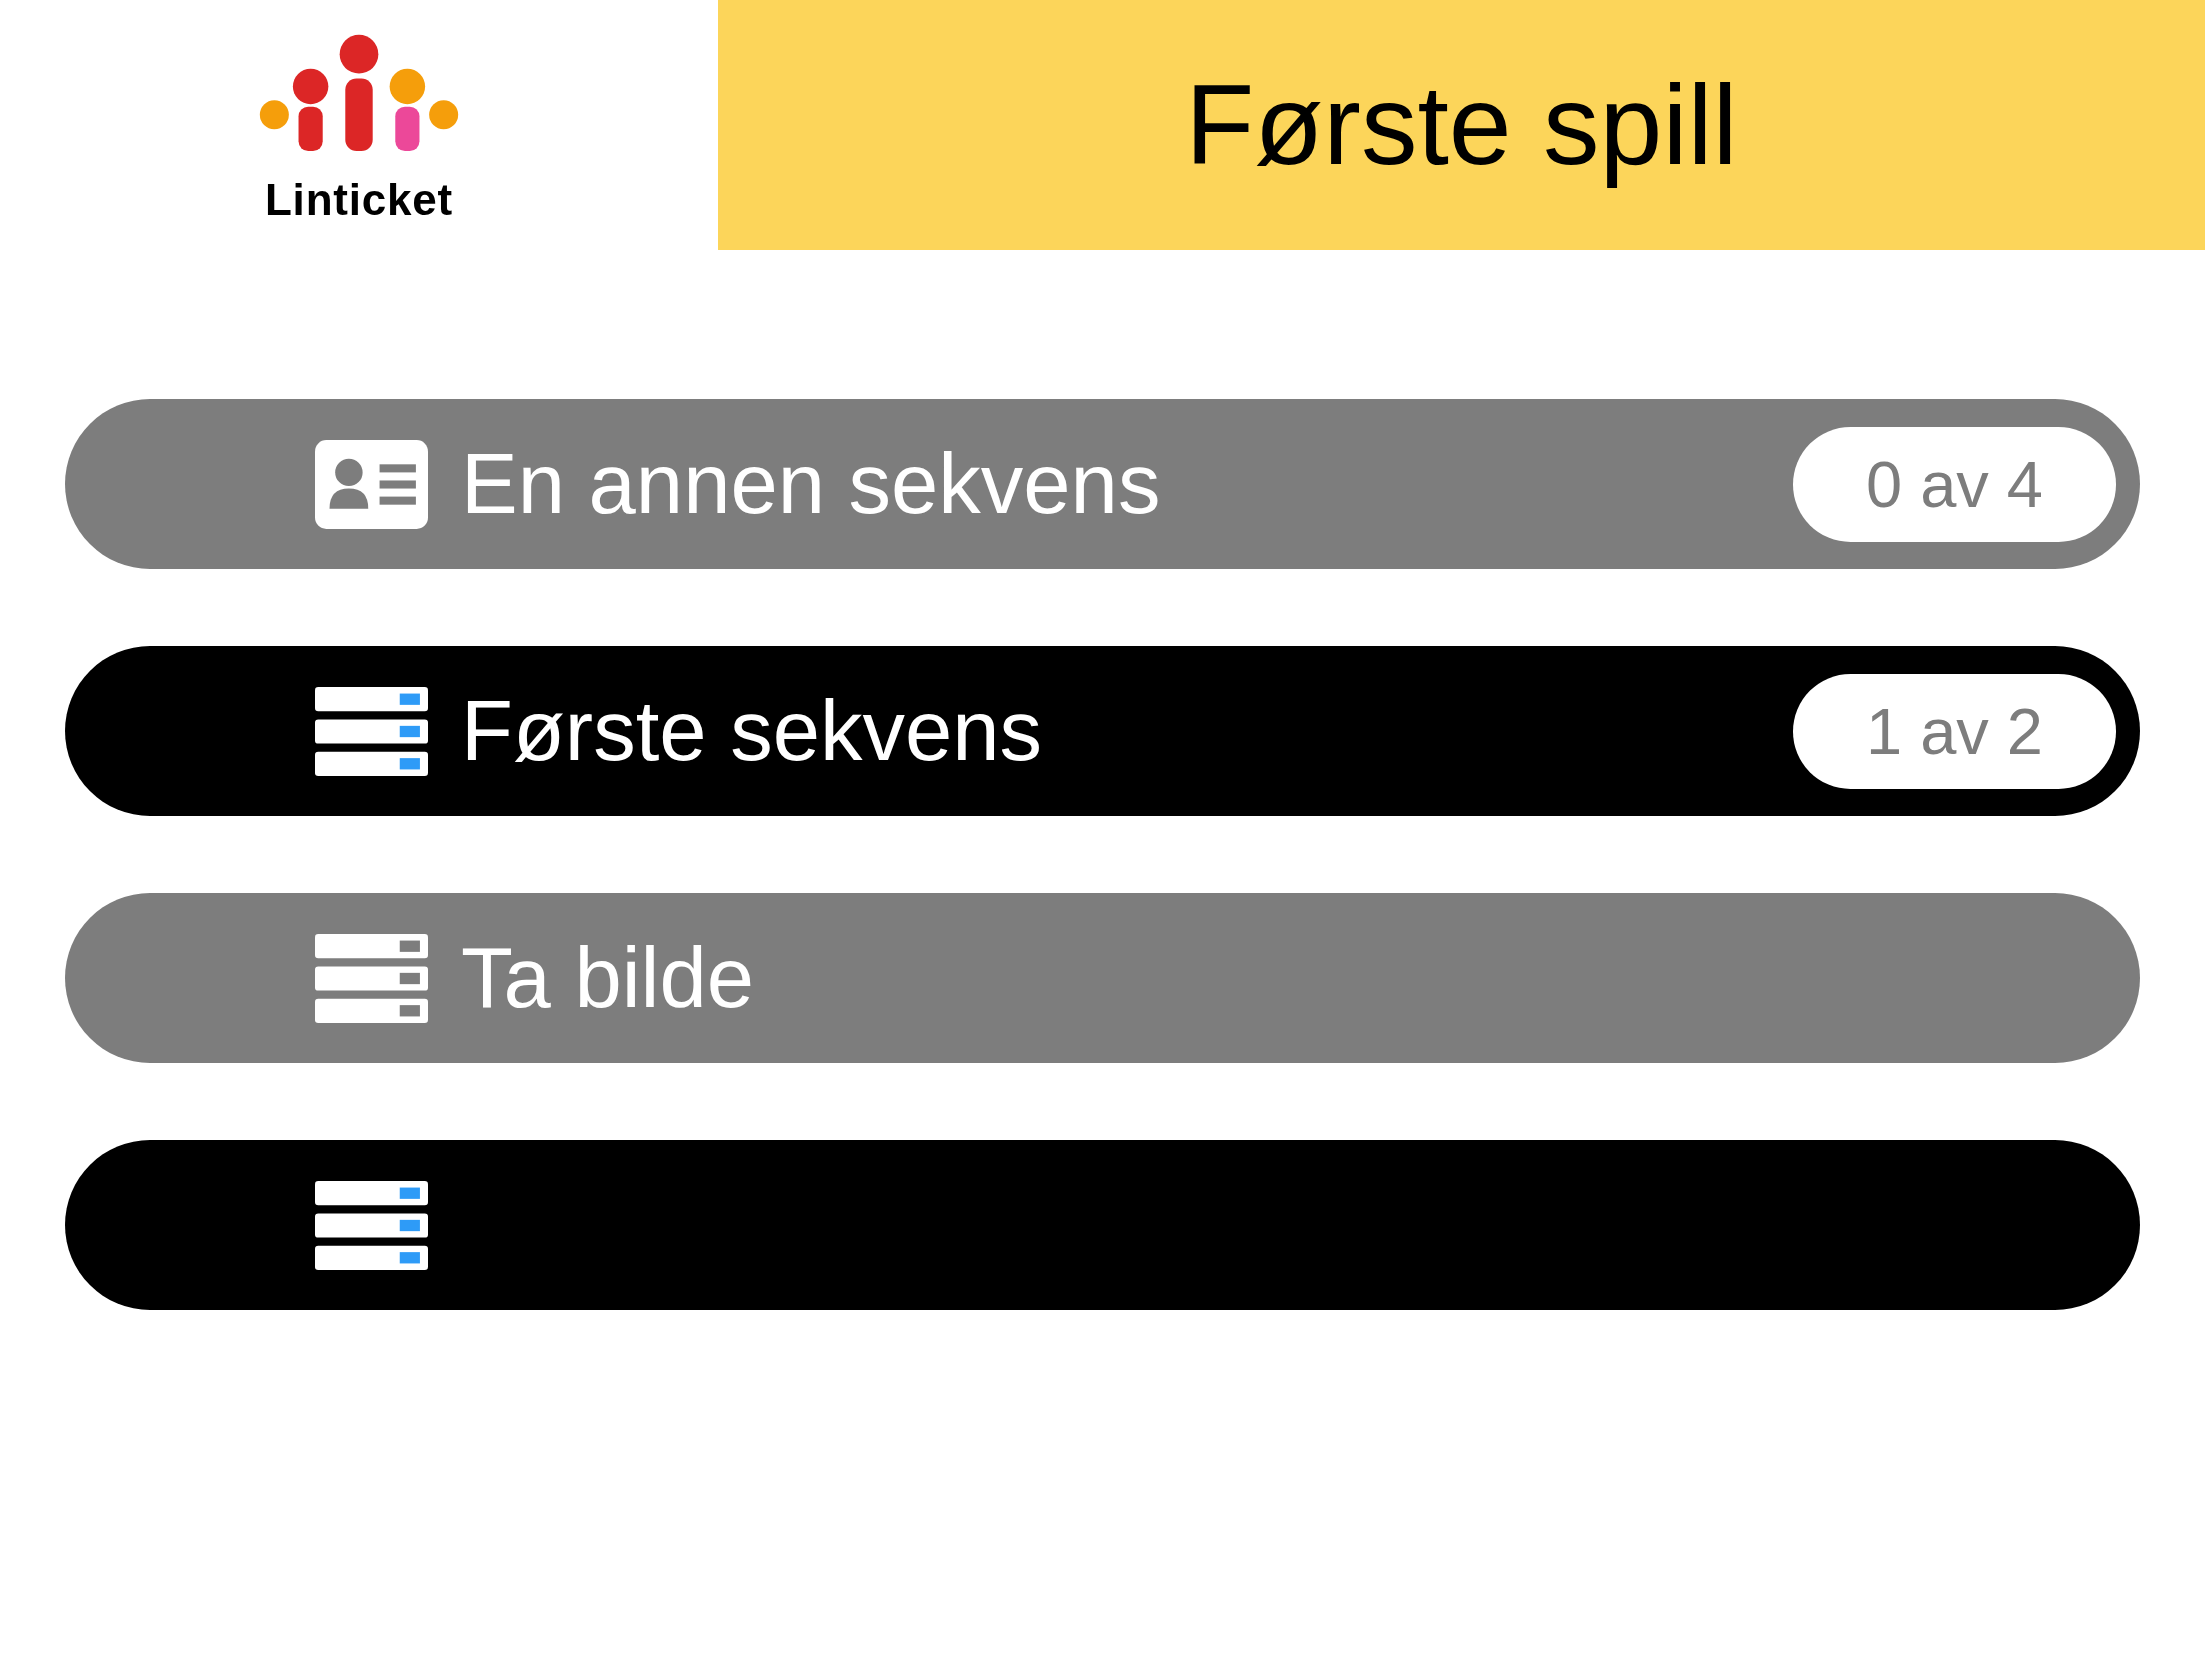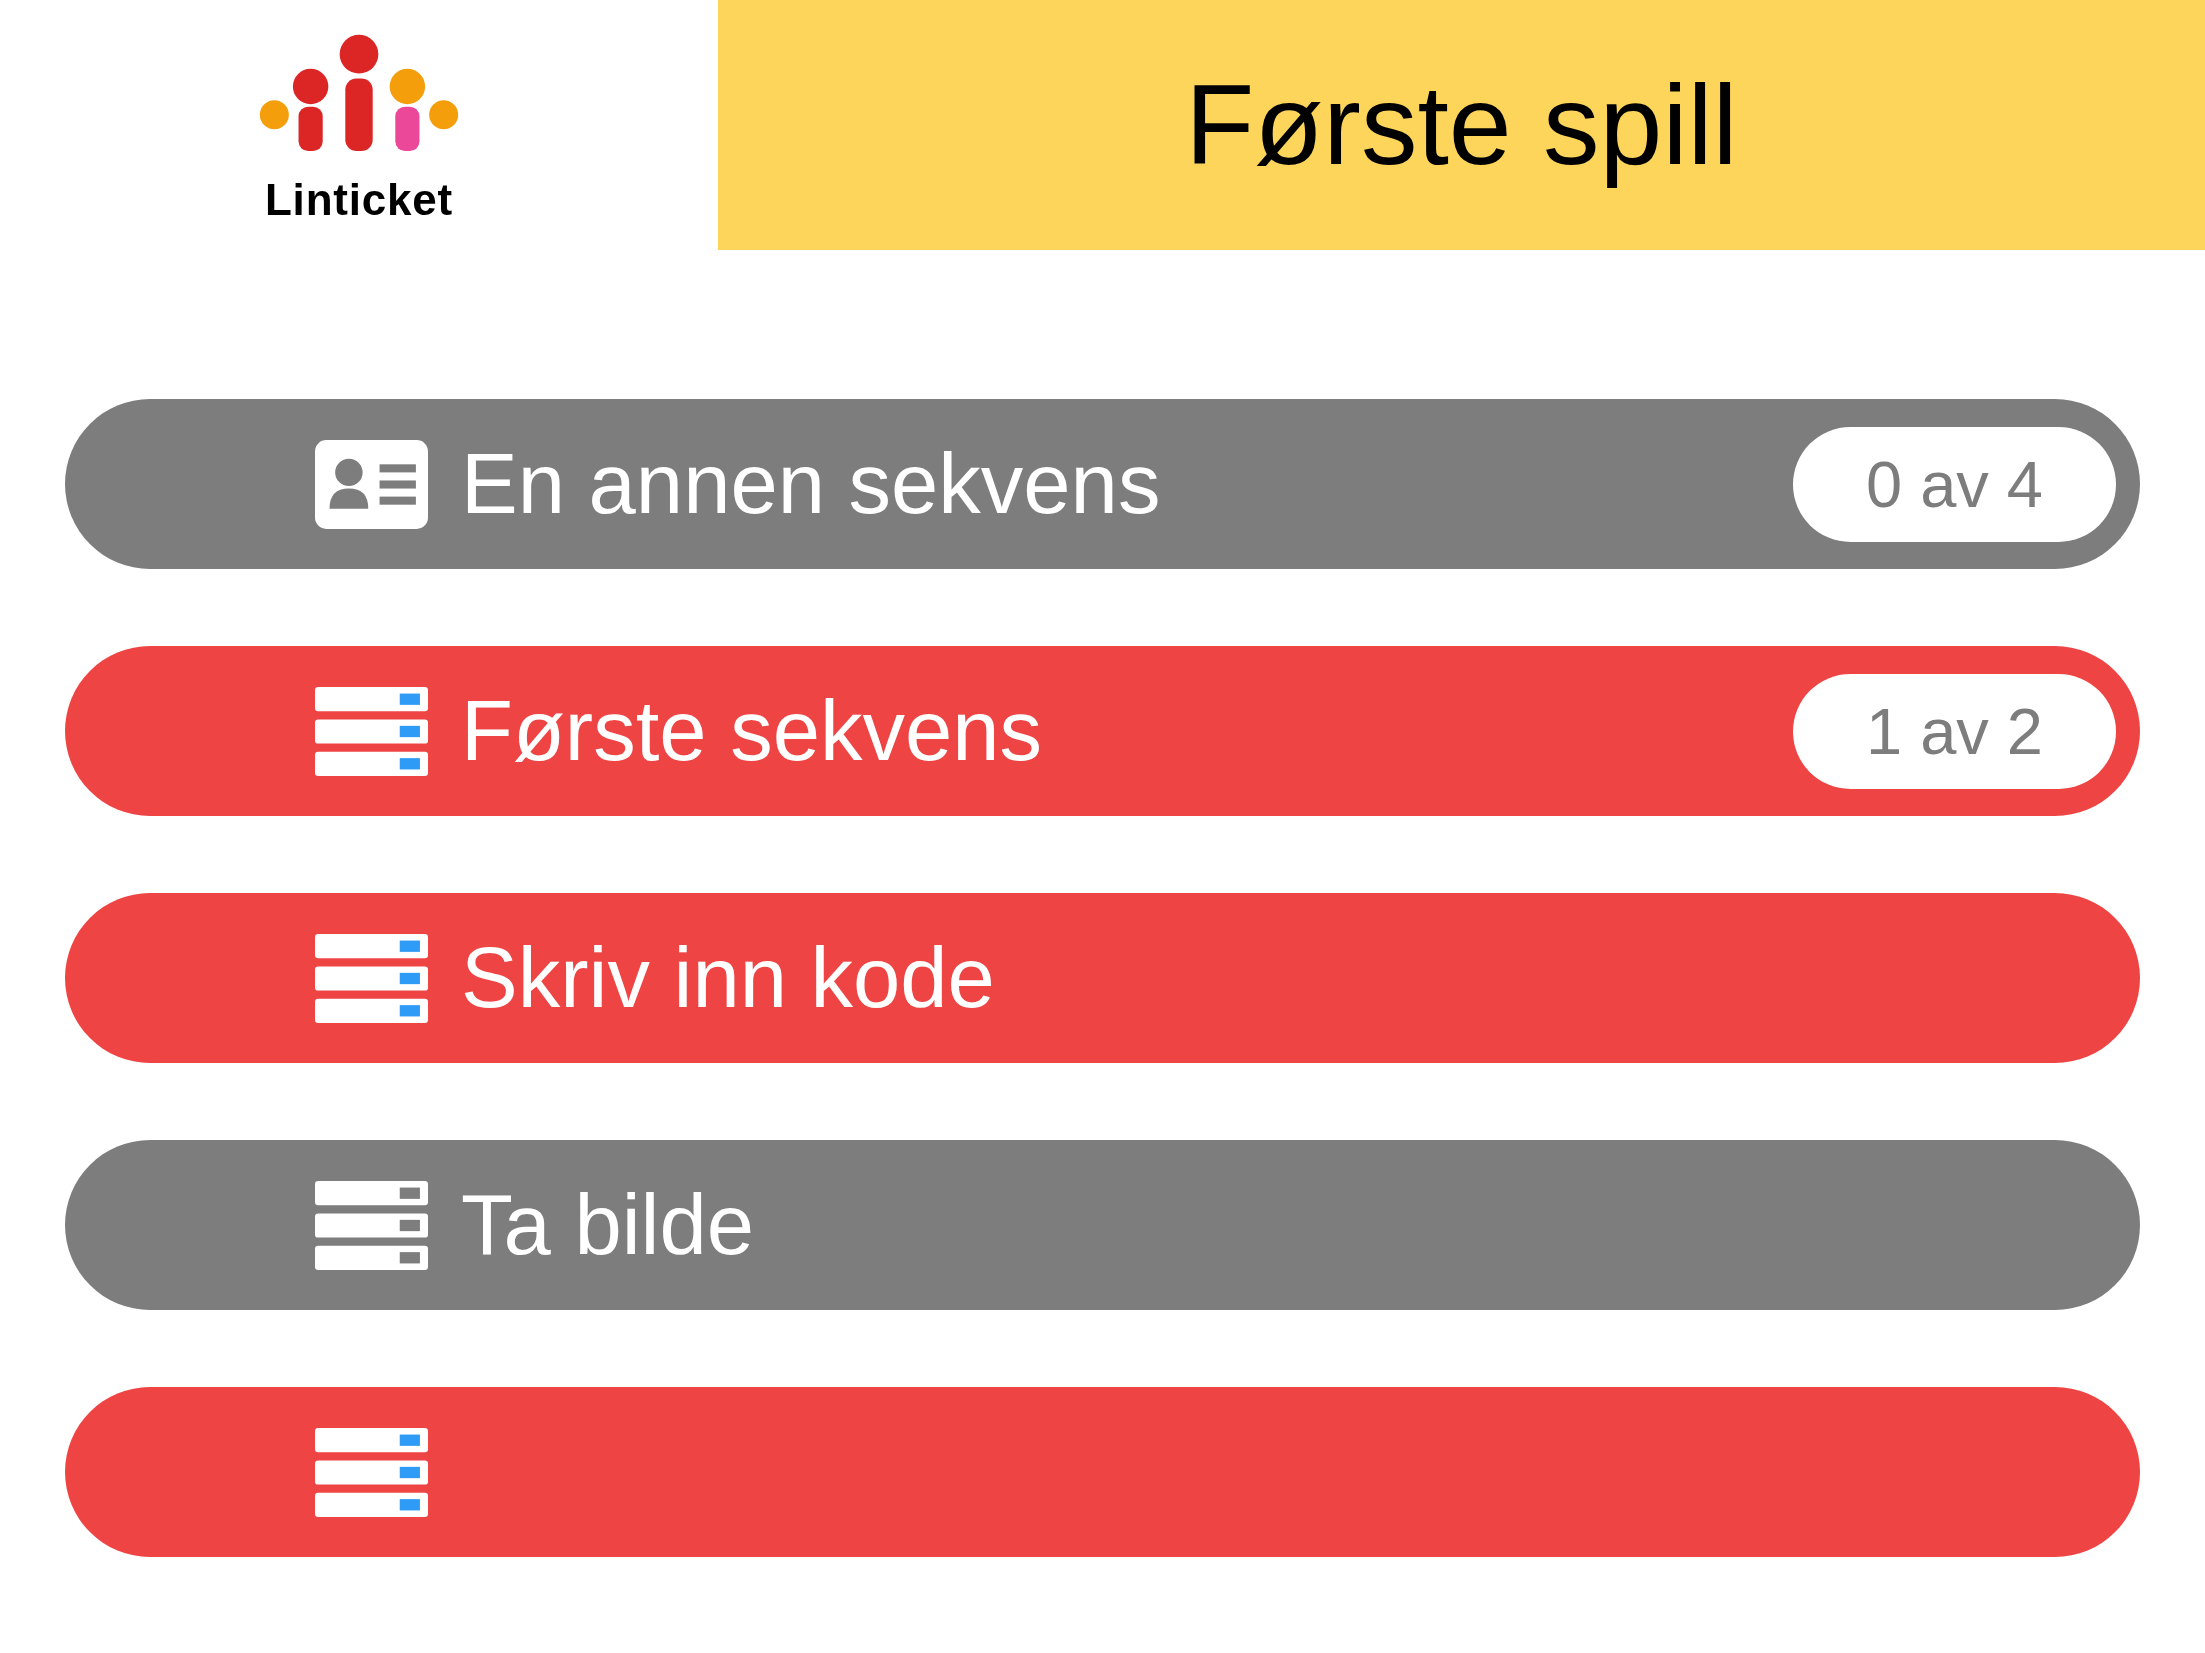--- a/index.html
+++ b/index.html
@@ -56,21 +56,21 @@
     .pill-button {
       height: 170px;
       border-radius: 97px;
       display: flex;
       align-items: center;
       padding: 0 24px 0 226px;
       position: relative;
       cursor: pointer;
       margin-top: 12px;
     }
-    .pill-blue { background: #ef4444; }
+    .pill-blue { background: #000000; }
     .pill-gray { background: #7d7d7d; }
     .pill-icon {
       position: absolute;
       left: 250px;
       display: flex;
       align-items: center;
       justify-content: center;
     }
     .pill-label {
       font-size: 85px;
@@ -140,33 +140,20 @@
         <rect x="0" y="40" width="140" height="30" rx="4" fill="#ffffff"></rect>
         <rect x="105" y="48" width="25" height="14" fill="#2e9bf7"></rect>
         <rect x="0" y="80" width="140" height="30" rx="4" fill="#ffffff"></rect>
         <rect x="105" y="88" width="25" height="14" fill="#2e9bf7"></rect>
       </svg>
     </span>
     <span class="pill-label">Første sekvens</span>
     <span class="badge">1 av 2</span>
   </div>
 
-  <div class="pill-button pill-blue">
-    <span class="pill-icon">
-      <svg width="113" height="89" viewBox="0 0 140 110">
-        <rect x="0" y="0" width="140" height="30" rx="4" fill="#ffffff"></rect>
-        <rect x="105" y="8" width="25" height="14" fill="#2e9bf7"></rect>
-        <rect x="0" y="40" width="140" height="30" rx="4" fill="#ffffff"></rect>
-        <rect x="105" y="48" width="25" height="14" fill="#2e9bf7"></rect>
-        <rect x="0" y="80" width="140" height="30" rx="4" fill="#ffffff"></rect>
-        <rect x="105" y="88" width="25" height="14" fill="#2e9bf7"></rect>
-      </svg>
-    </span>
-    <span class="pill-label">Skriv inn kode</span>
-  </div>
 
   <div class="pill-button pill-gray">
     <span class="pill-icon">
       <svg width="113" height="89" viewBox="0 0 140 110">
         <rect x="0" y="0" width="140" height="30" rx="4" fill="#ffffff"></rect>
         <rect x="105" y="8" width="25" height="14" fill="#7d7d7d"></rect>
         <rect x="0" y="40" width="140" height="30" rx="4" fill="#ffffff"></rect>
         <rect x="105" y="48" width="25" height="14" fill="#7d7d7d"></rect>
         <rect x="0" y="80" width="140" height="30" rx="4" fill="#ffffff"></rect>
         <rect x="105" y="88" width="25" height="14" fill="#7d7d7d"></rect>

